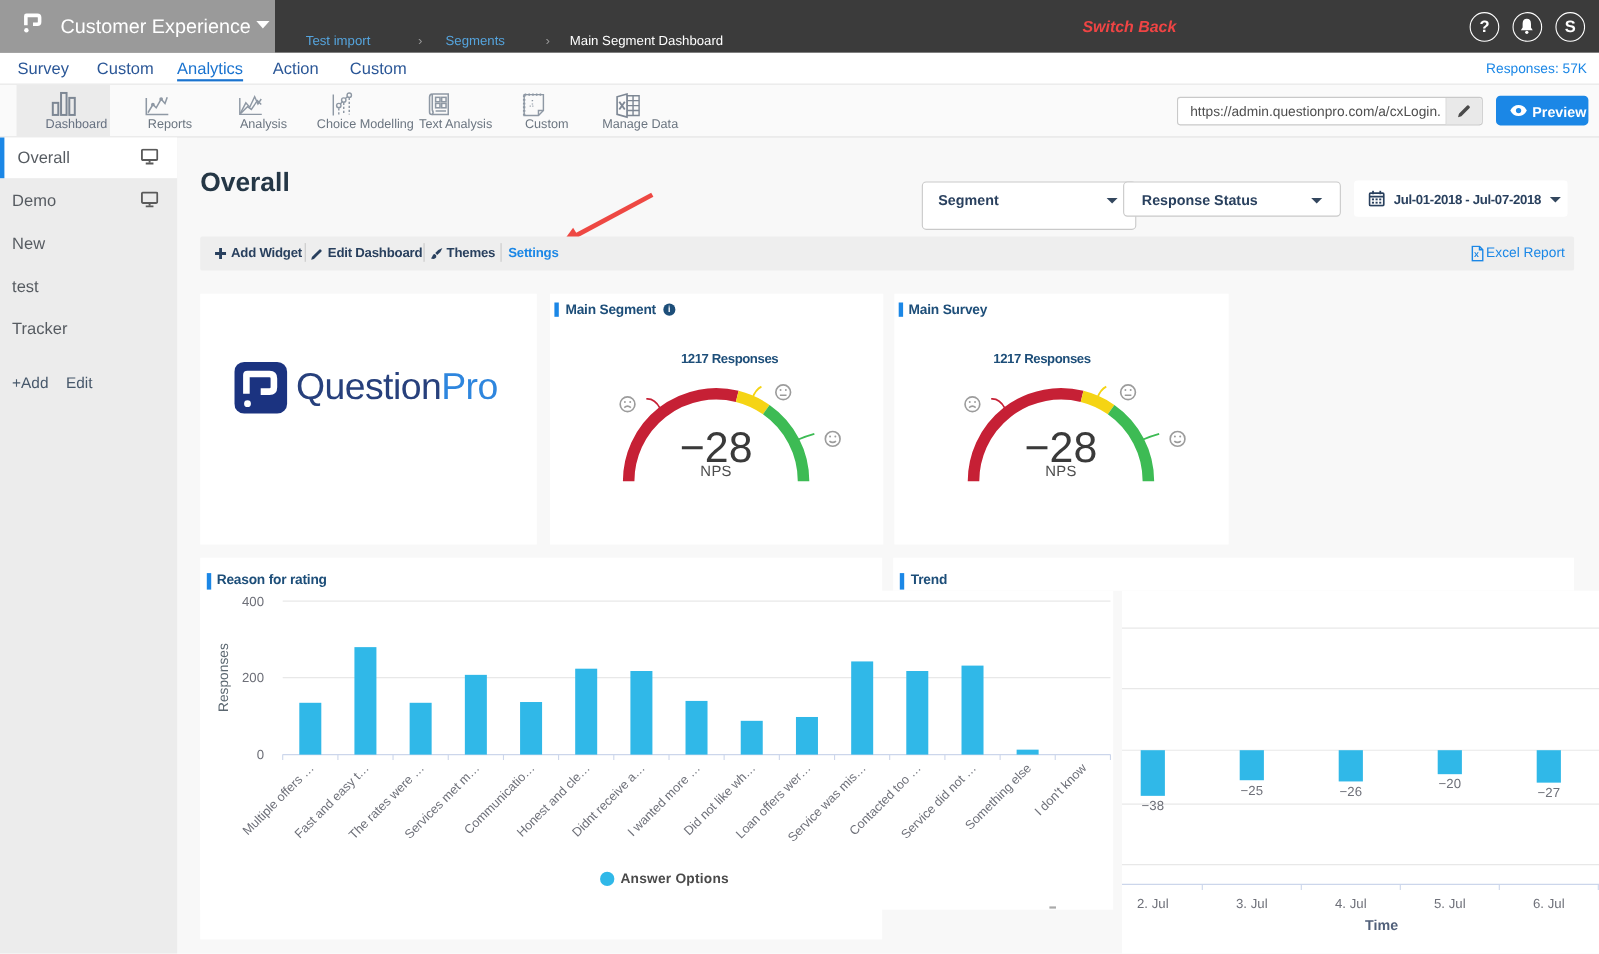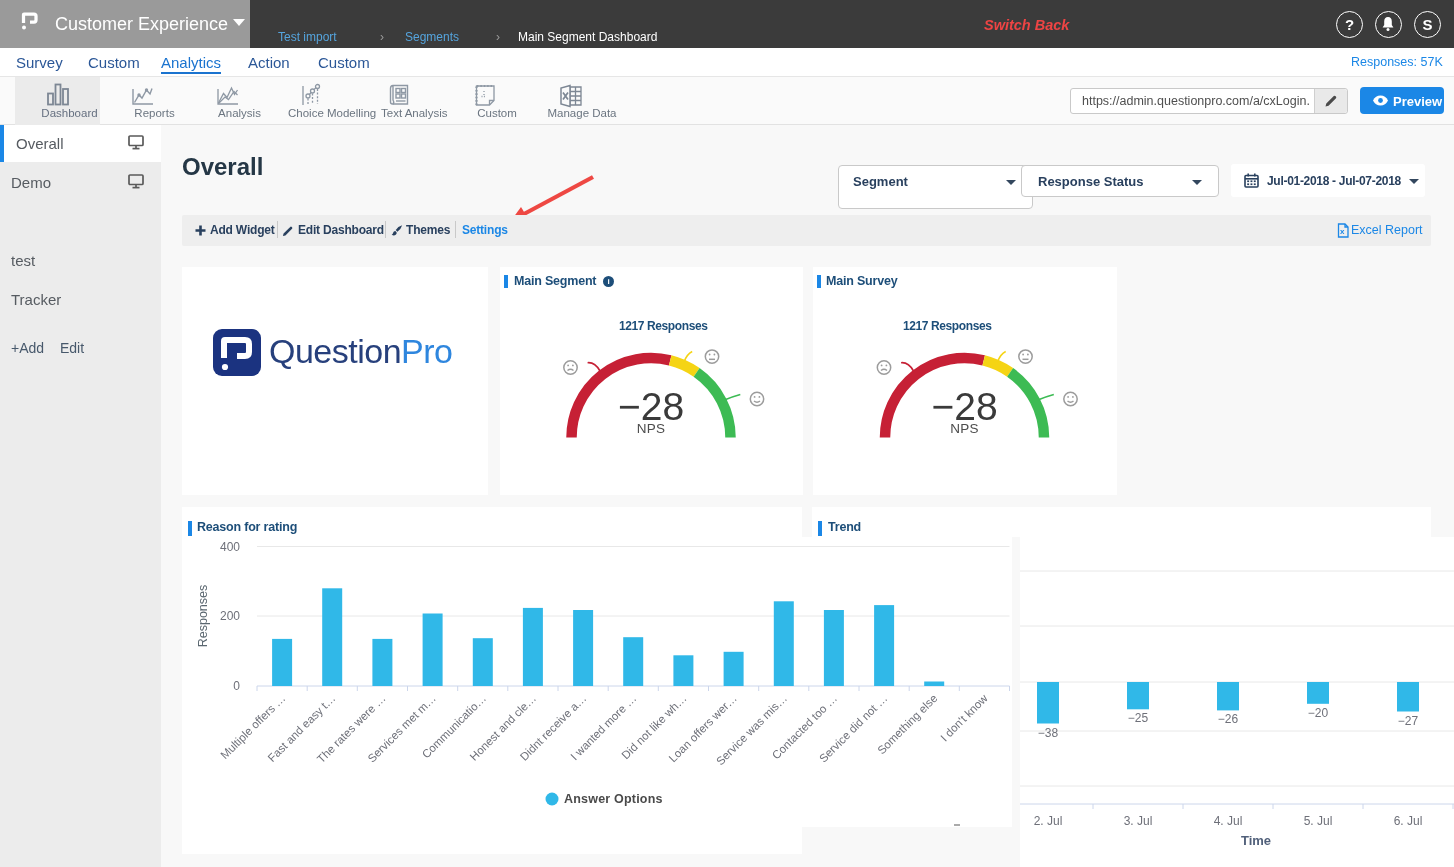--- a/index.html
+++ b/index.html
@@ -179,20 +179,23 @@
       </svg>
 </div>
 <div class="abs sbitem" style="top:164px">
   <span style="left:11px">Demo</span>
   <svg class="abs" style="left:128px;top:10px" width="16" height="15" viewBox="0 0 16 15">
         <rect x="1" y="1" width="14" height="9.5" rx="1" fill="none" stroke="#5a5a5a" stroke-width="1.7"></rect>
         <line x1="8" y1="10.5" x2="8" y2="13" stroke="#5a5a5a" stroke-width="1.7"></line>
         <line x1="4.5" y1="13.6" x2="11.5" y2="13.6" stroke="#5a5a5a" stroke-width="1.7"></line>
       </svg>
 </div>
+<div class="abs sbitem" style="top:203px">
+      <span style="left:11px">New</span>
+    </div>
 <div class="abs sbitem" style="top:242px">
       <span style="left:11px">test</span>
     </div>
 <div class="abs sbitem" style="top:281px">
       <span style="left:11px">Tracker</span>
     </div>
 <span class="abs" style="left:11px;top:340px;font-size:14px;color:#47586b">+Add</span>
 <span class="abs" style="left:60px;top:340px;font-size:14px;color:#47586b">Edit</span>
 
 <span class="abs" style="left:182px;top:153px;font-size:24px;font-weight:bold;color:#253746">Overall</span>

